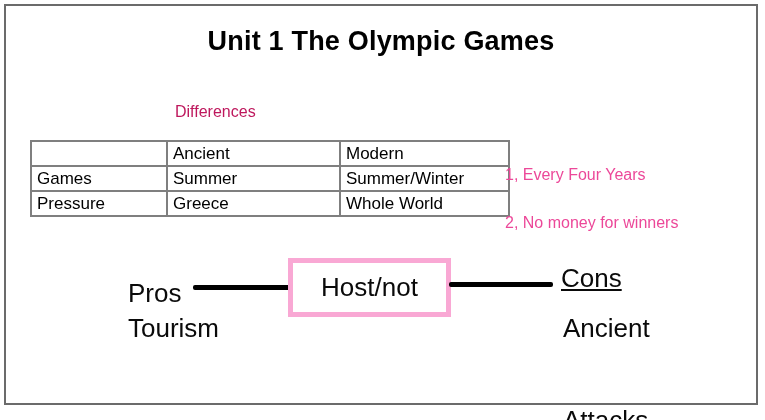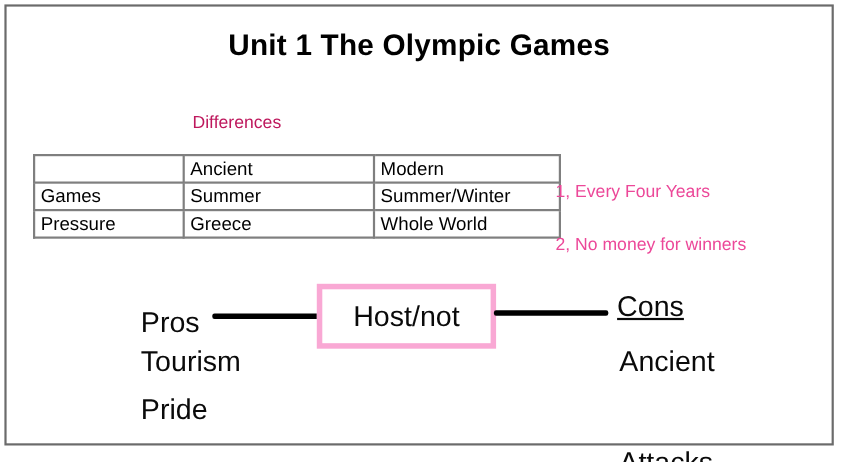--- a/index.html
+++ b/index.html
@@ -142,19 +142,18 @@
   <div class="host-box">
     <span>Host/not</span>
   </div>
 
   <div class="connector line-right"></div>
 
   <div class="big-word cons">Cons</div>
 
   <div class="big-word tourism">Tourism</div>
 
-  <div class="big-word pride">Pride</div>
 
   <div class="big-word pressure">Ancient</div>
 
   <div class="big-word attacks">Attacks</div>
 
 </div>
 
 </body></html>

